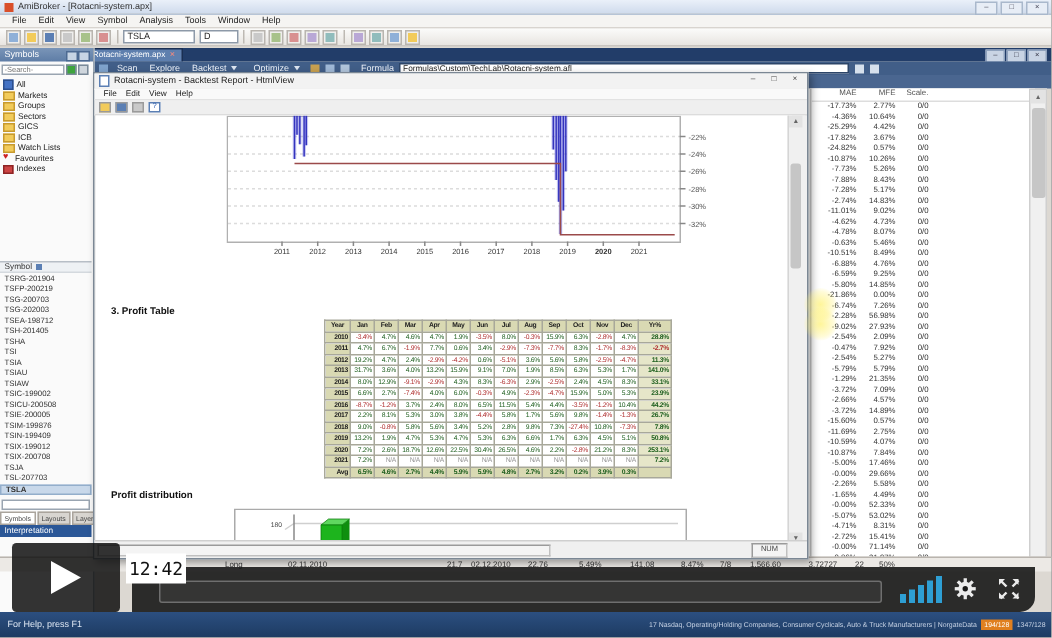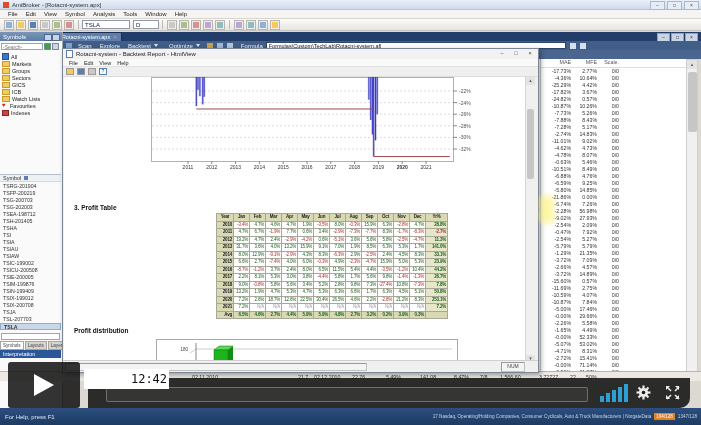--- a/index.html
+++ b/index.html
@@ -125,21 +125,21 @@
   .bb-badge{background:#e08020;color:#fff;font-size:4.6px;padding:0 2px;line-height:7px;}
   
   .cursor-glow{width:22px;height:22px;border-radius:50%;
      background:radial-gradient(circle,rgba(255,240,100,.65) 0%,rgba(255,240,100,.25) 55%,rgba(255,240,100,0) 75%);}
   
   .play-box{left:8px;top:362px;width:72px;height:46px;background:rgba(15,15,15,.85);border-radius:3px;
             display:flex;align-items:center;justify-content:center;z-index:30;}
   .play-triangle{width:0;height:0;border-top:11px solid transparent;border-bottom:11px solid transparent;
                  border-left:20px solid #fff;}
   .time-badge{left:84px;top:369px;width:40px;height:20px;background:#fff;color:#111;z-index:31;
-              font-family:"DejaVu Sans Mono",monospace;font-size:12px;display:flex;align-items:center;justify-content:center;padding-left:45px;}
+              font-family:"DejaVu Sans Mono",monospace;font-size:12px;display:flex;align-items:center;justify-content:center;}
   .control-bar{left:88px;top:378px;width:602px;height:30px;background:rgba(18,18,18,.88);
                border-radius:0 0 10px 0;z-index:29;}
   .progress-box{position:absolute;left:18px;top:9px;width:480px;height:13px;border:1px solid rgba(220,220,220,.35);
                 border-radius:2px;background:rgba(255,255,255,.05);}
   .vol{position:absolute;left:512px;bottom:6px;display:flex;align-items:flex-end;gap:2px;}
   .vol i{display:block;width:4px;}
   .gear-wrap{position:absolute;left:548px;top:7px;}
   .fs-wrap{position:absolute;left:578px;top:8px;}
 </style>
 </head>

